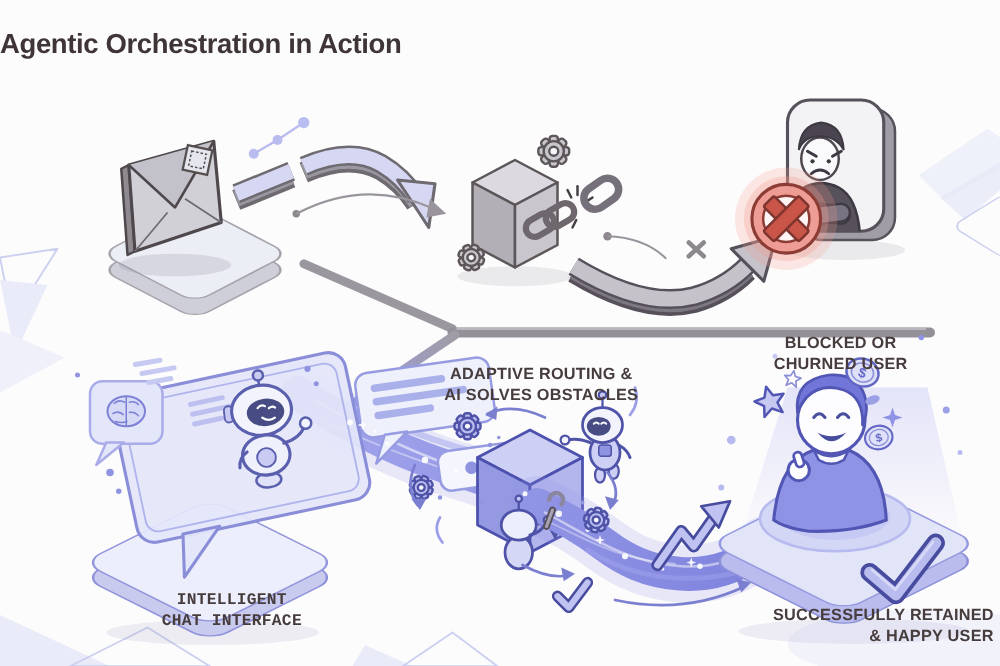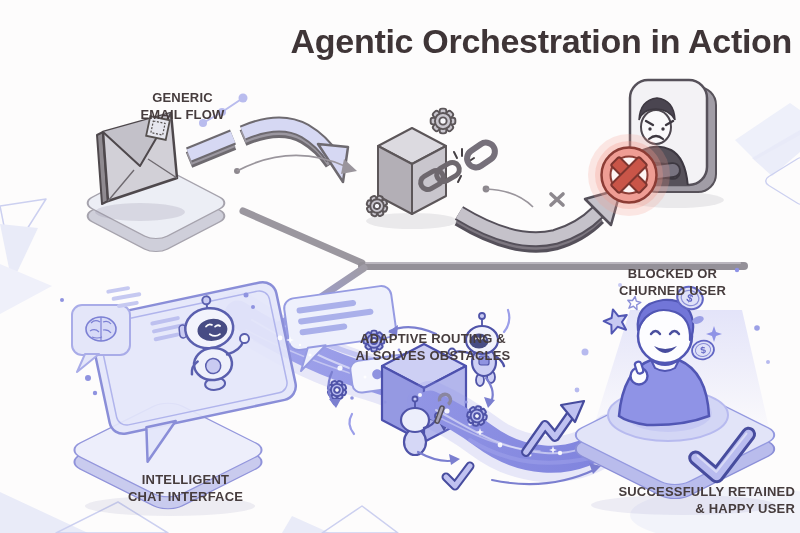--- a/index.html
+++ b/index.html
@@ -1,26 +1,26 @@
 <!DOCTYPE html>
 <html><head>
 <meta charset="utf-8">
 <style>
   html,body{margin:0;padding:0;background:#fdfcfc;}
   .stage{position:relative;width:800px;height:533px;overflow:hidden;background:#fdfcfc;
          font-family:"Liberation Sans",sans-serif;}
   .stage svg{position:absolute;left:0;top:0;}
-  .title{position:absolute;left:0;top:22px;width:792px;text-align:right;
-         font-size:34px;font-weight:800;letter-spacing:-0.3px;color:#3f3537;}
+  .title{position:absolute;left:0;top:22px;width:792px;text-align:left;
+         font-size:22px;font-weight:800;letter-spacing:-0.3px;color:#3f3537;}
   .lbl{position:absolute;font-size:13px;font-weight:700;line-height:1.3;
        letter-spacing:.2px;color:#463c3d;text-align:center;white-space:pre-line;}
   .lbl-generic{left:100px;top:90px;width:165px;}
   .lbl-blocked{left:590px;top:226px;width:165px;margin-top:40px;}
-  .lbl-adaptive{left:328px;top:291px;width:210px;margin-top:40px;}
-  .lbl-intelligent{left:103px;top:472px;width:165px;}
+  .lbl-adaptive{left:328px;top:291px;width:210px;}
+  .lbl-intelligent{left:103px;top:472px;width:165px;font-family:Liberation Mono, monospace;}
   .lbl-success{left:583px;top:484px;width:212px;text-align:right;}
 </style>
 </head>
 <body>
 
 <div class="stage">
 
 <svg width="800" height="533" viewBox="0 0 800 533">
   <defs>
     <g id="gearShape">
@@ -430,22 +430,20 @@
         <circle cx="620" cy="285" r="2" fill="#c7c9f2"></circle>
   </g>
   <g transform="translate(724,459) rotate(-6)" fill="none" stroke-linecap="round" stroke-linejoin="round">
     <polyline points="-28,-4 -9,16 27,-22" stroke="#474c9e" stroke-width="15"></polyline>
     <polyline points="-28,-4 -9,16 27,-22" stroke="#b9bcef" stroke-width="9"></polyline>
     <polyline points="-26,-6 -9,12 25,-23" stroke="rgba(255,255,255,0.45)" stroke-width="2"></polyline>
   </g>
 </svg>
 
 <div class="title">Agentic Orchestration in Action</div>
-<div class="lbl lbl-generic">GENERIC
-EMAIL FLOW</div>
 <div class="lbl lbl-blocked">BLOCKED OR
 CHURNED USER</div>
 <div class="lbl lbl-adaptive">ADAPTIVE ROUTING &amp;
 AI SOLVES OBSTACLES</div>
 <div class="lbl lbl-intelligent">INTELLIGENT
 CHAT INTERFACE</div>
 <div class="lbl lbl-success">SUCCESSFULLY RETAINED
 &amp; HAPPY USER</div>
 
 </div>

